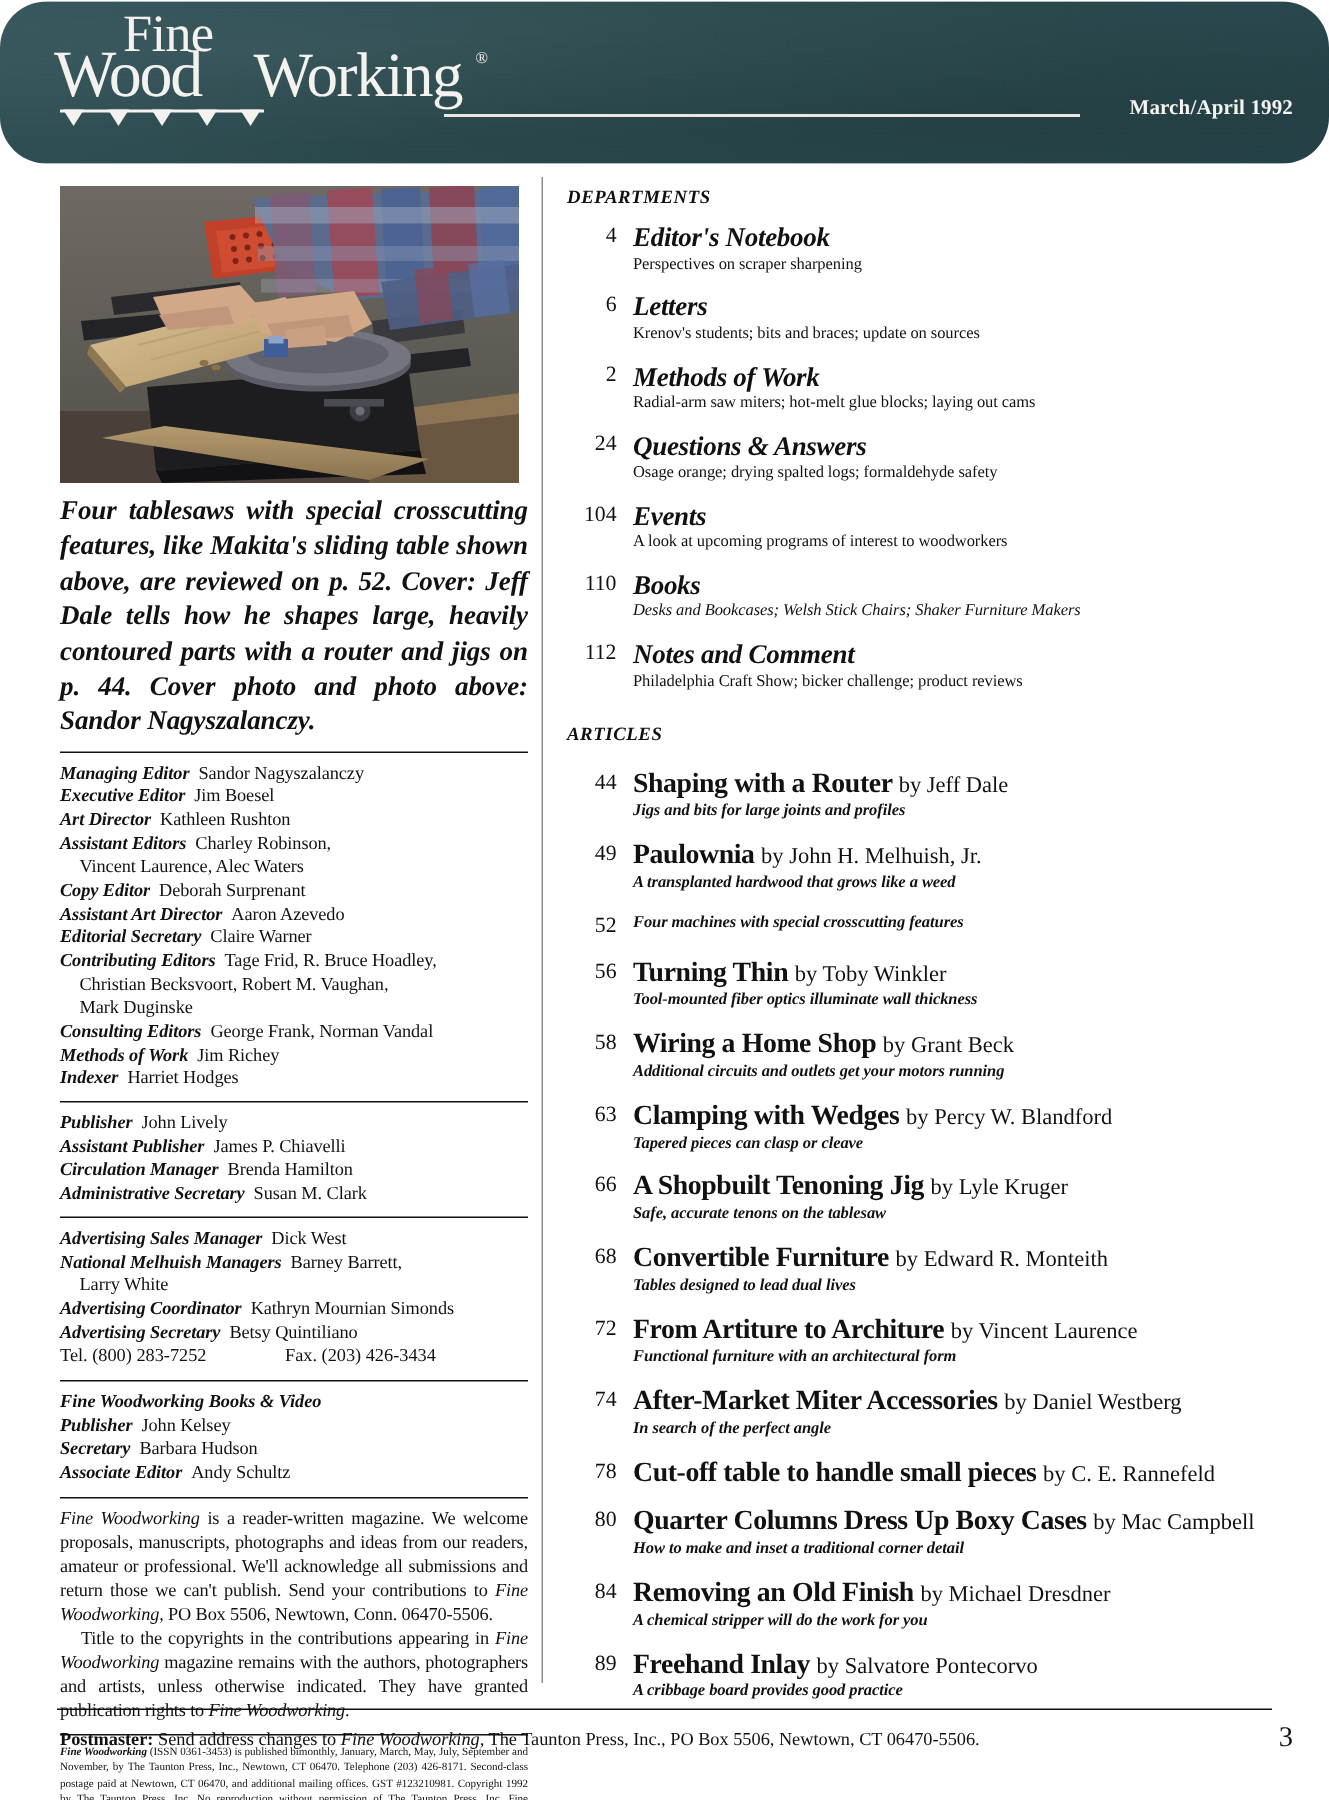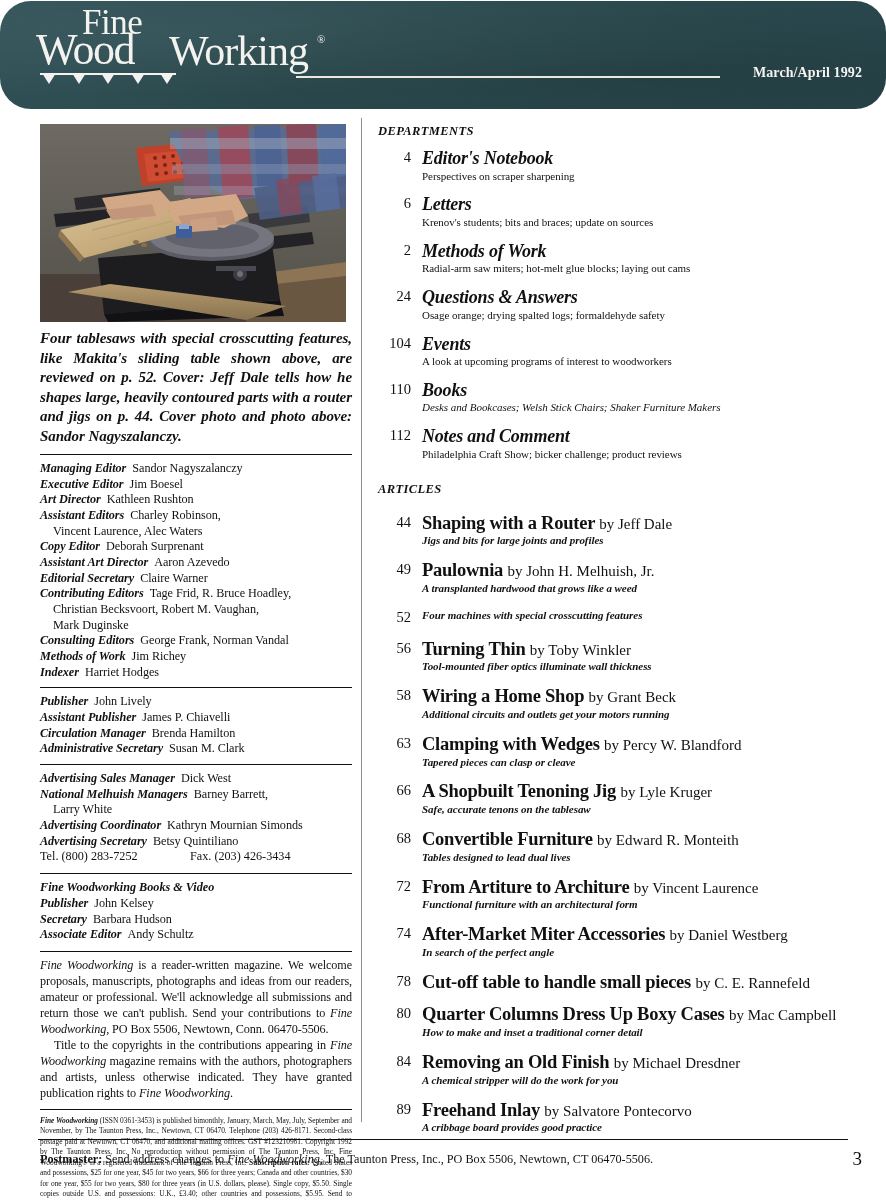--- a/index.html
+++ b/index.html
@@ -122,21 +122,21 @@
   .cover-photo {
     position: relative;
     width: 306px; height: 198px;
     background: #5d5a55;
     overflow: hidden;
   }
   .cover-photo svg { display: block; }
 
   .caption {
     margin-top: 7px;
-    font-size: 15px;
+    font-size: 18px;
     font-weight: bold;
     font-style: italic;
     line-height: 1.30;
     text-align: justify;
     letter-spacing: -0.05px;
   }
 
   hr.sep {
     border: none;
     border-top: 1.6px solid #111;

